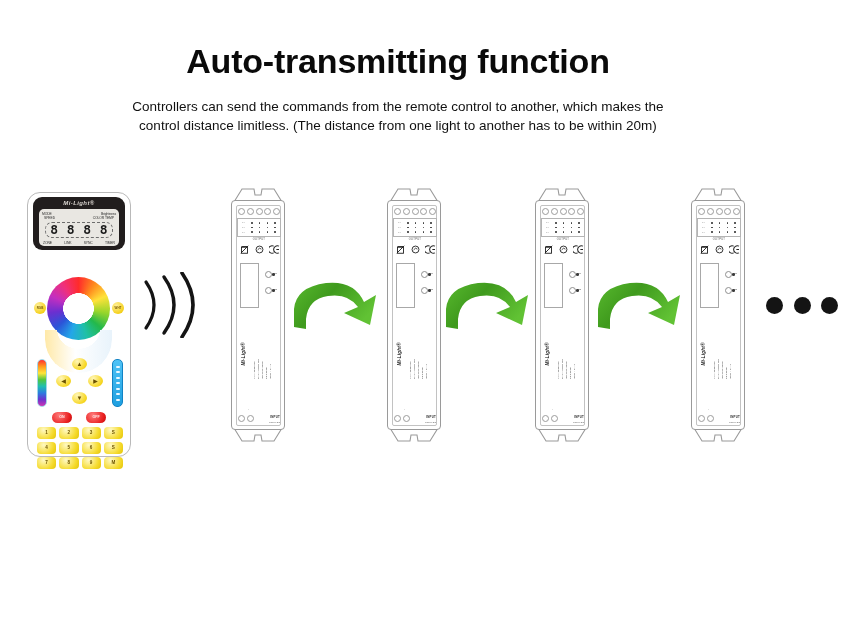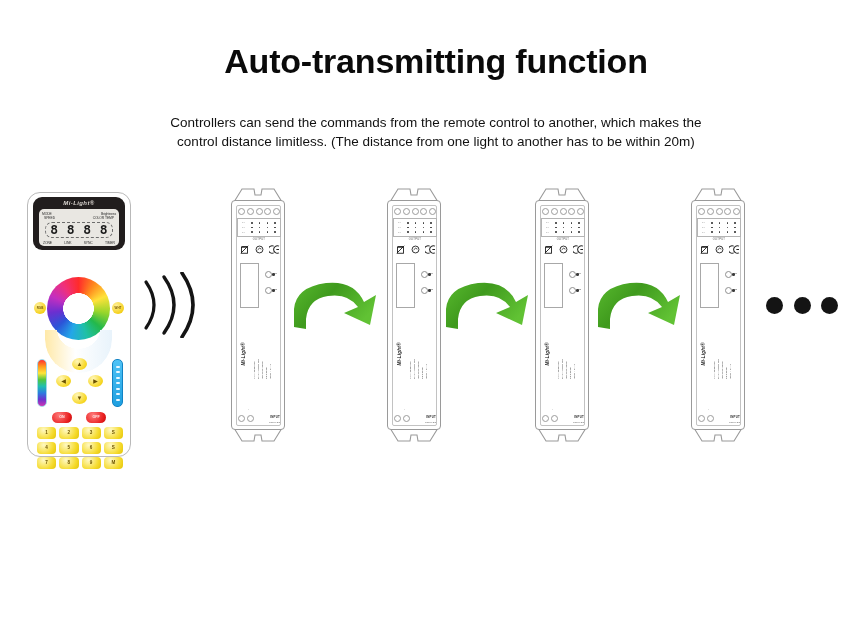--- a/index.html
+++ b/index.html
@@ -16,33 +16,32 @@
     color: #000;
   }
 
   
   #header {
     position: absolute;
     left: 0;
     top: 0;
     width: 796px;
     text-align: center;
-    padding-left: 38px;
   }
   #page-title {
     margin: 0;
     padding-top: 42px;
     font-size: 34px;
     font-weight: bold;
     letter-spacing: -0.2px;
     color: #0a0a0a;
     font-family: "Liberation Sans", sans-serif;
   }
   #subtitle {
-    margin: 16px auto;
+    margin: 0 auto;
     padding-top: 16px;
     width: 600px;
     font-size: 13.5px;
     line-height: 19px;
     color: #111;
     text-align: center;
   }
   .sub-line { display: block; white-space: nowrap; }
 
   

